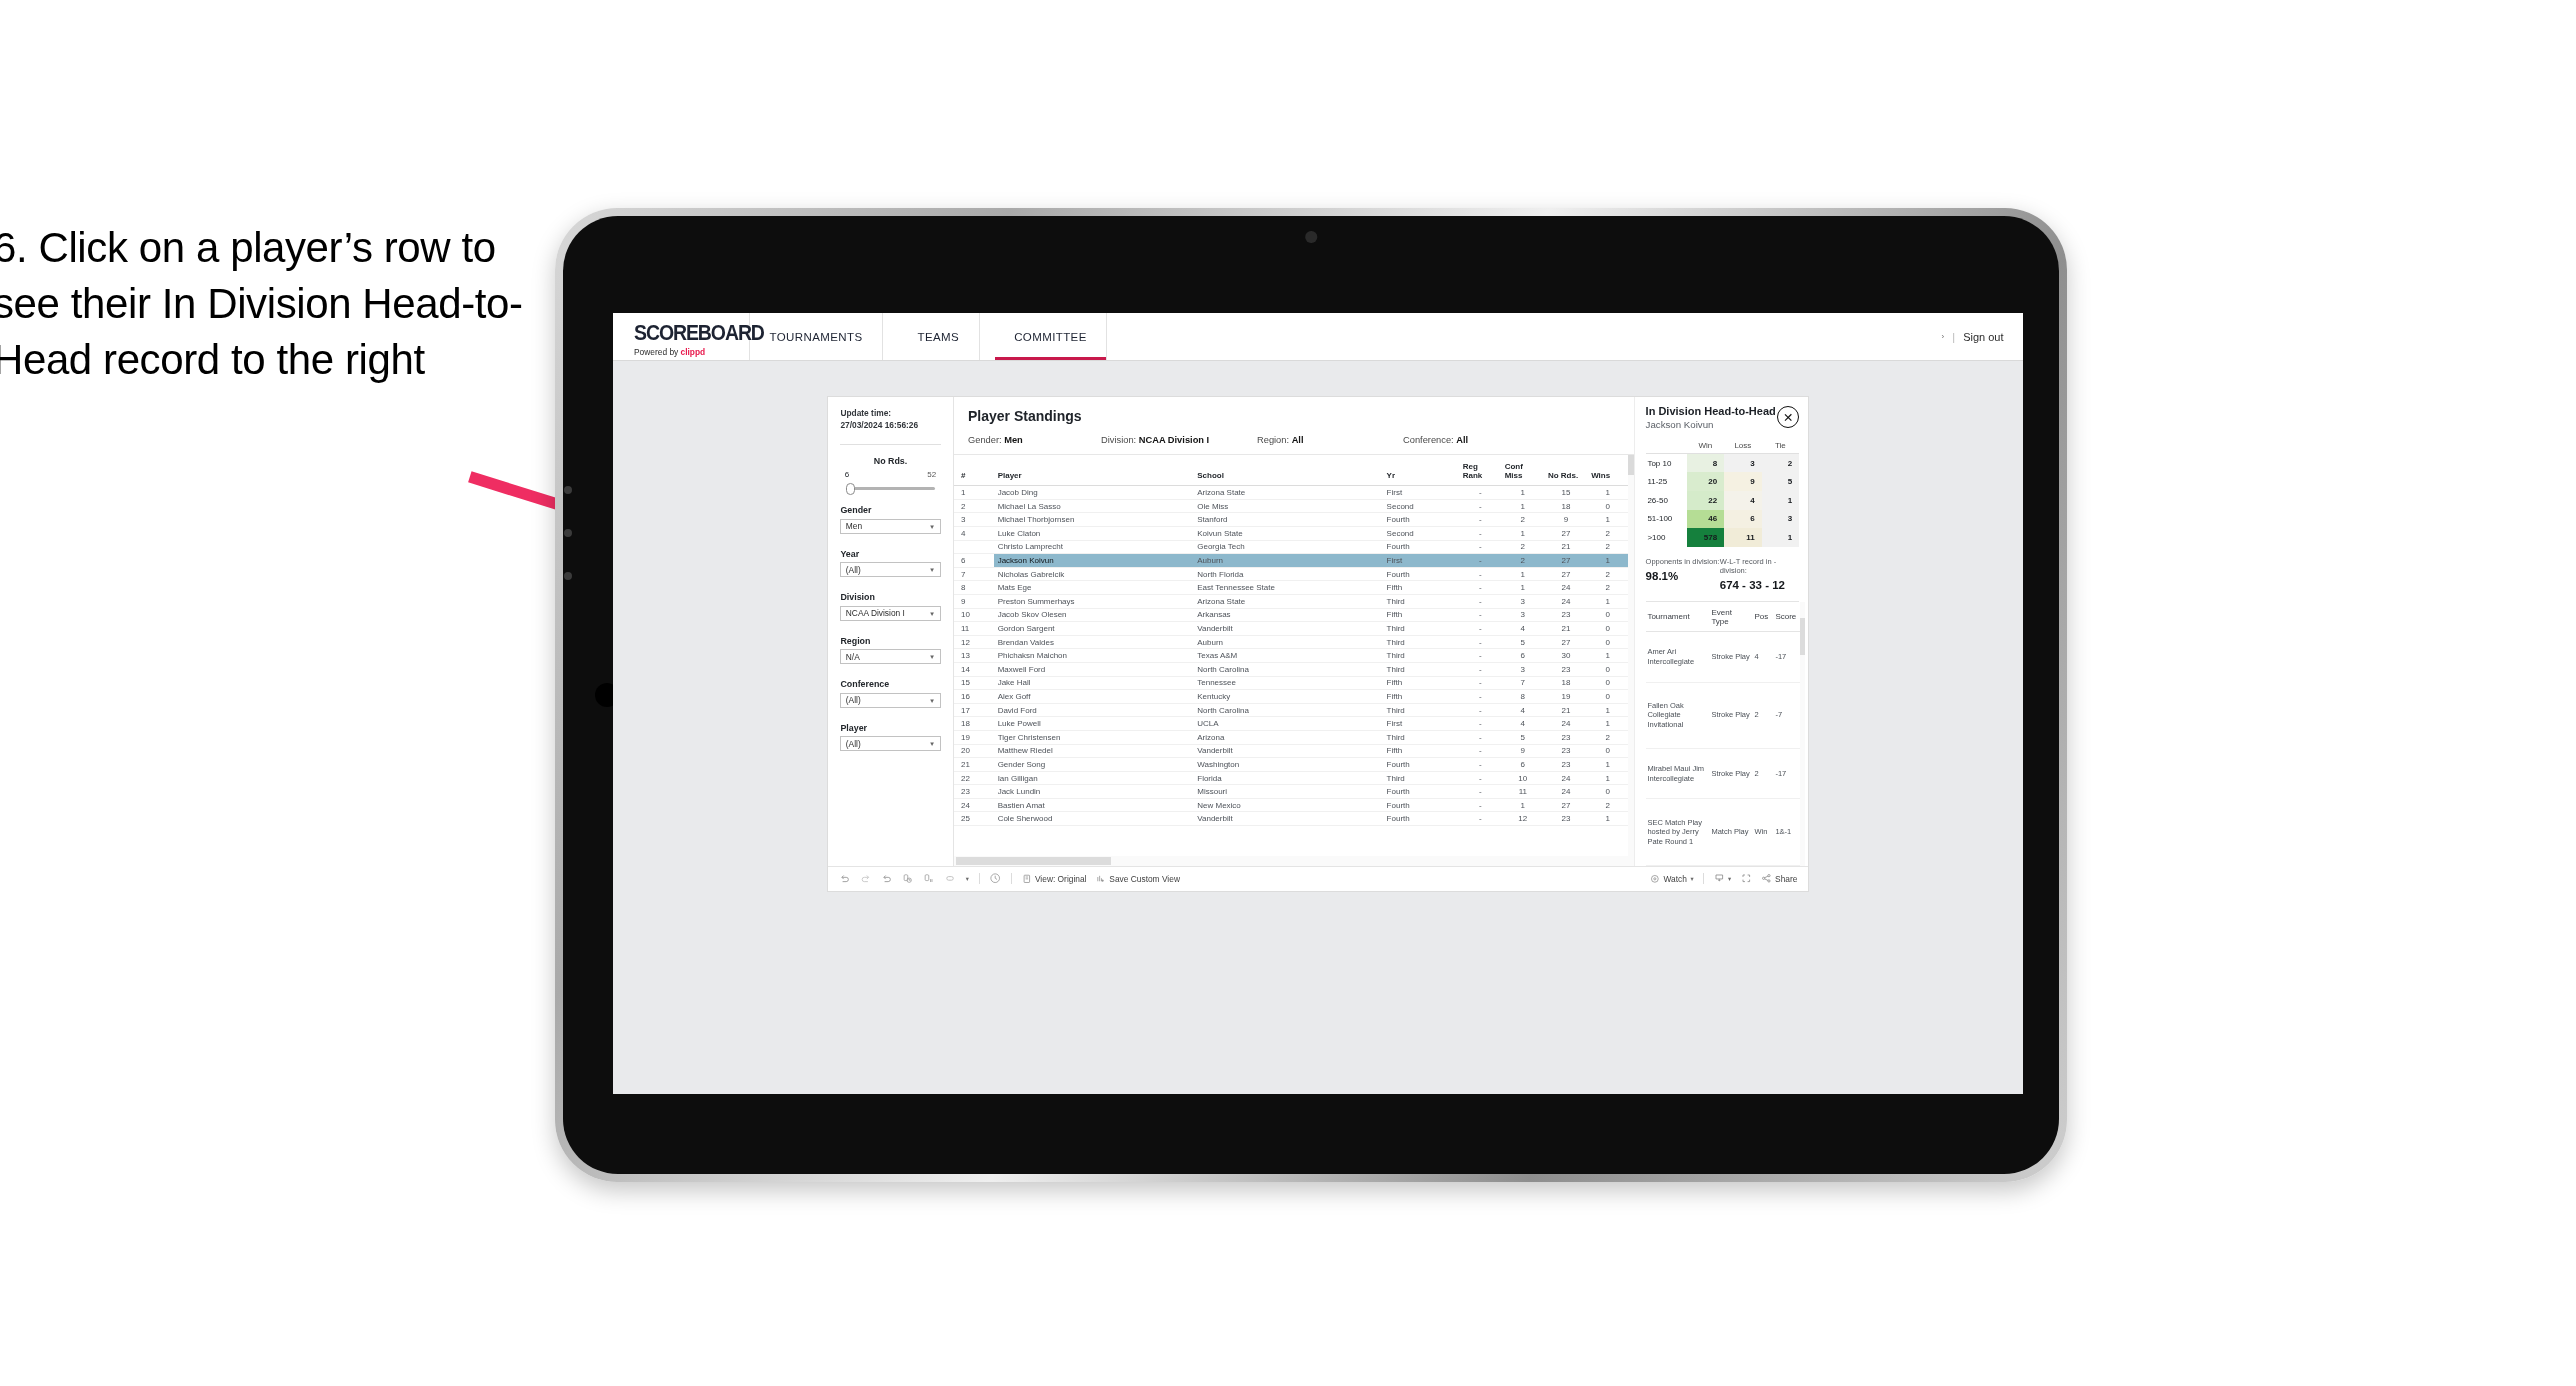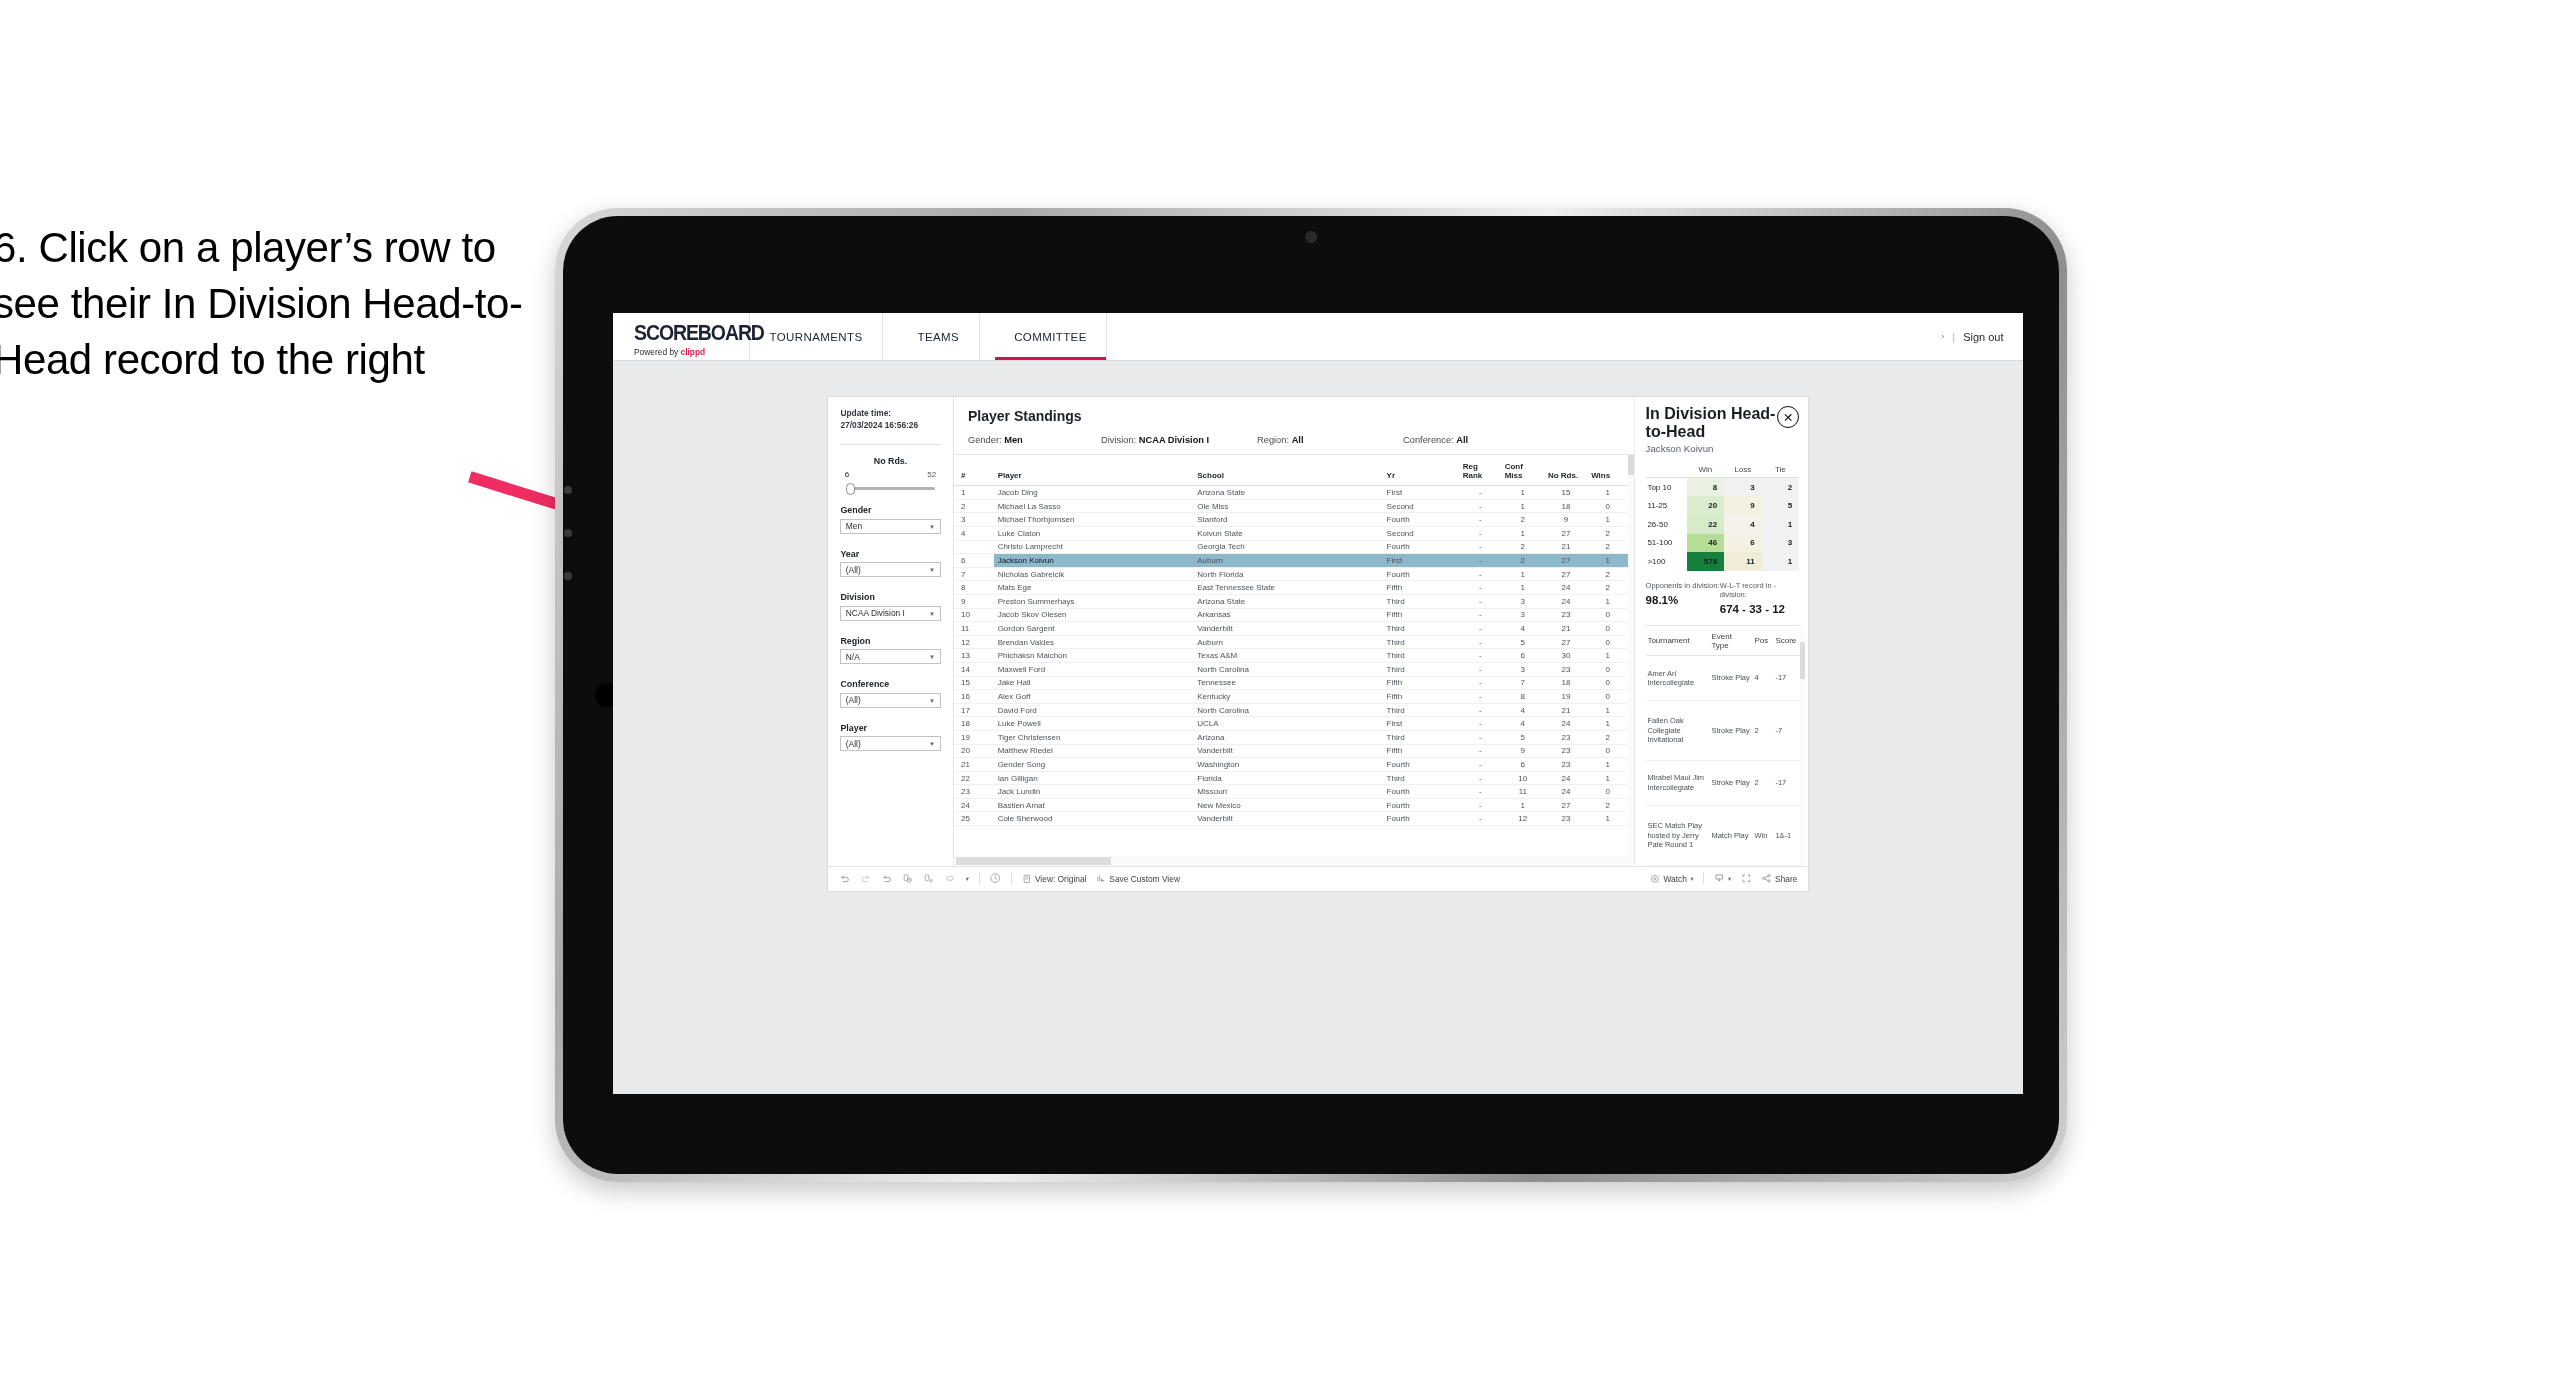--- a/index.html
+++ b/index.html
@@ -174,21 +174,21 @@
 
   .tbl-vscroll { width: 6.2px; background: #fafafa; position: relative; flex: none; }
   .tbl-vscroll i { position: absolute; left: 0; top: 0; width: 6.2px; height: 19.5px; background: #dadada; }
   .tbl-hscroll { height: 9.7px; background: #fafafa; position: relative; margin-top: auto; }
   .tbl-hscroll i { position: absolute; left: 1.8px; top: 0.9px; width: 155px; height: 8px; background: #dcdcdc; }
 
   
   .h2h { width: 174px; flex: none; border-left: 0.9px solid #ededed; padding: 8.9px 8.9px 0 10.6px; display: flex; flex-direction: column; }
   .h2h-head { display: flex; align-items: flex-start; }
   .h2h-titles { flex: 1; }
-  .h2h-title { font-size: 16px; font-weight: bold; color: #1b1f25; }
+  .h2h-title { font-size: 11px; font-weight: bold; color: #1b1f25; }
   .h2h-name { font-size: 9.7px; color: #5a5f66; margin-top: 1.8px; }
   .close-btn {
     width: 22px; height: 22px; border-radius: 50%; border: 1.9px solid #101010;
     display: flex; align-items: center; justify-content: center;
     font-size: 12.4px; color: #101010; cursor: pointer; flex: none; margin-top: 0.9px;
     font-family: "Liberation Sans", sans-serif;
   }
 
   .wlt { width: 100%; border-collapse: collapse; table-layout: fixed; margin-top: 10.6px; }
   .wlt th { font-size: 8px; font-weight: normal; color: #4a4a4a; text-align: center; padding-bottom: 3.5px; }

